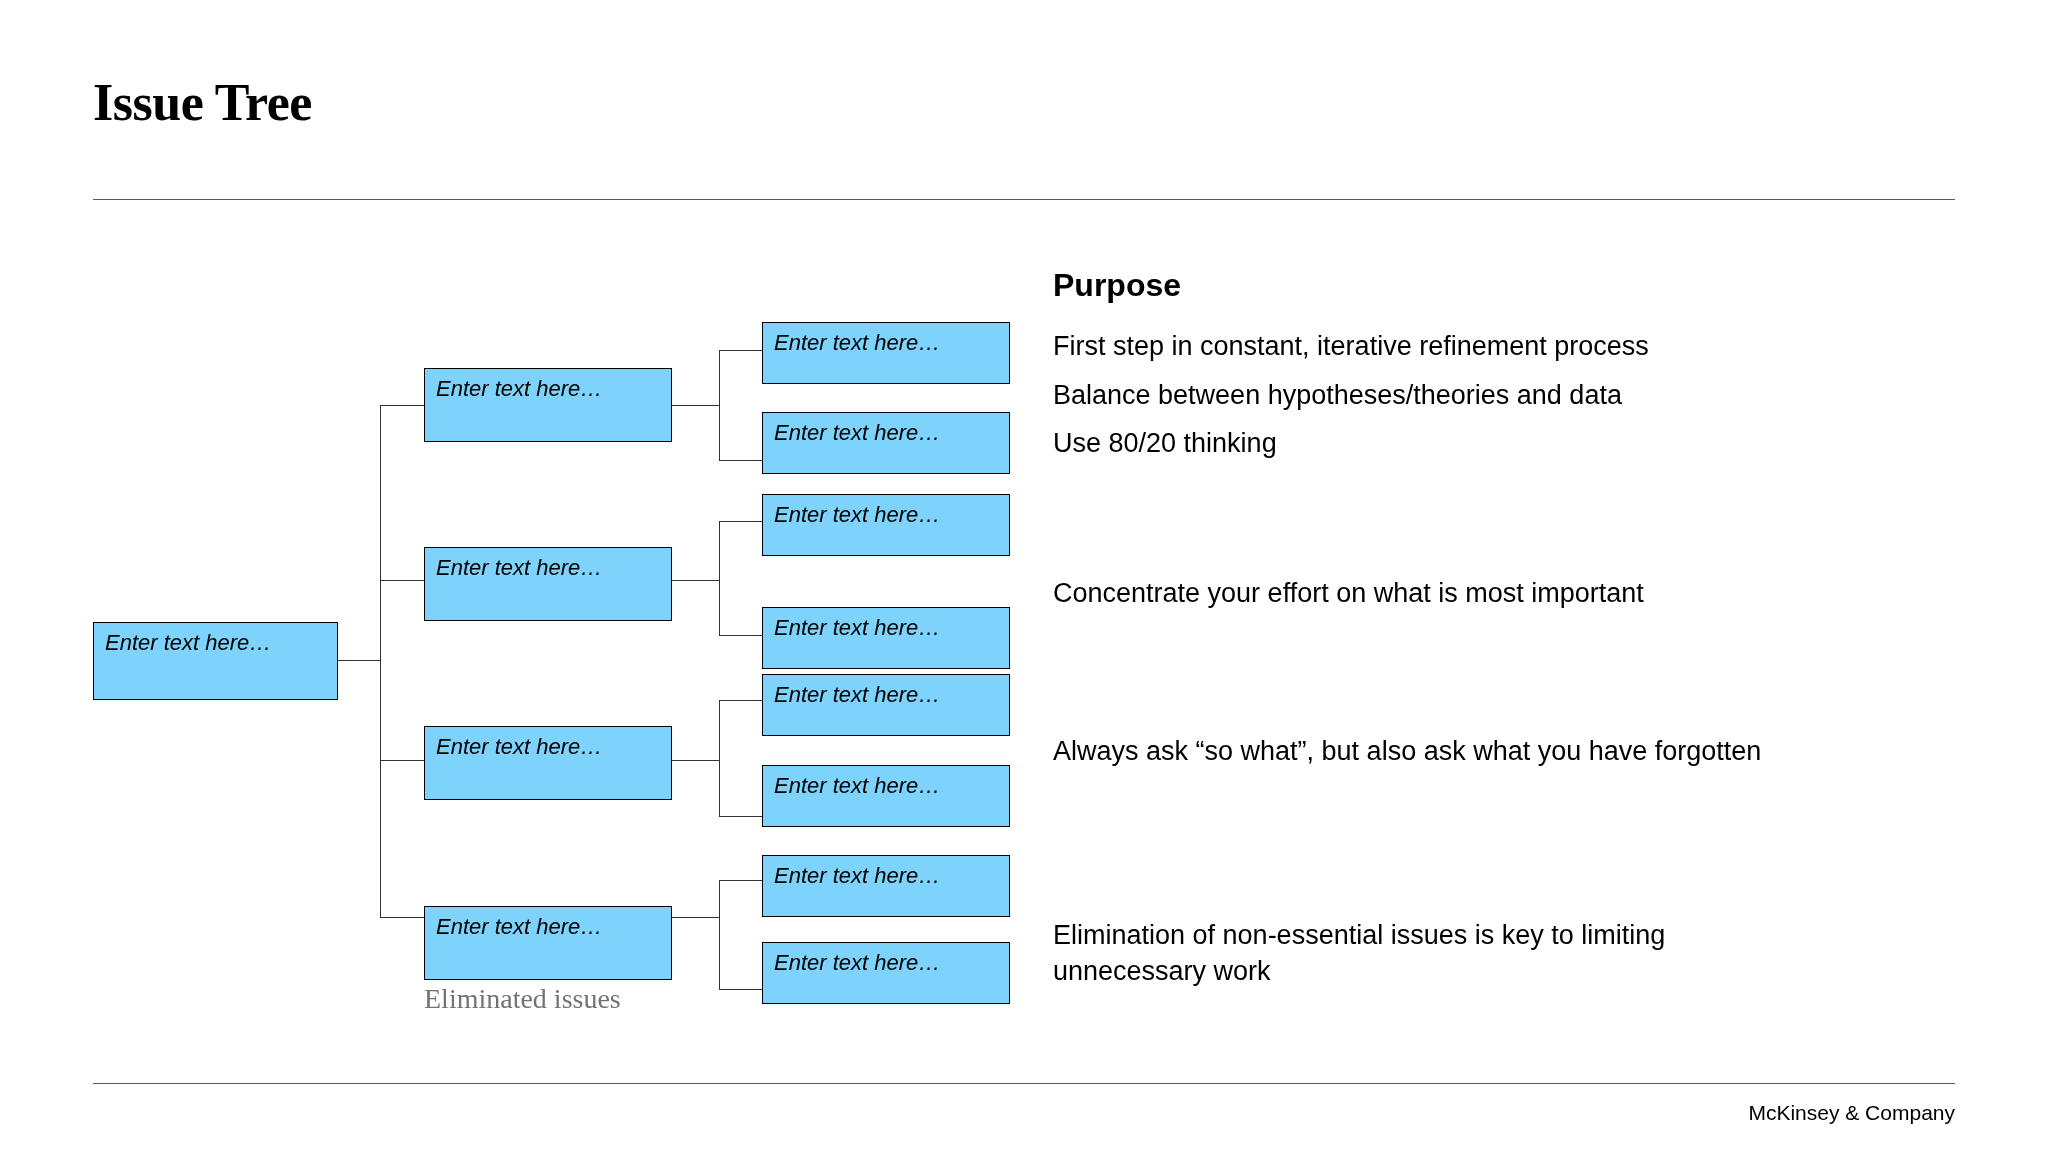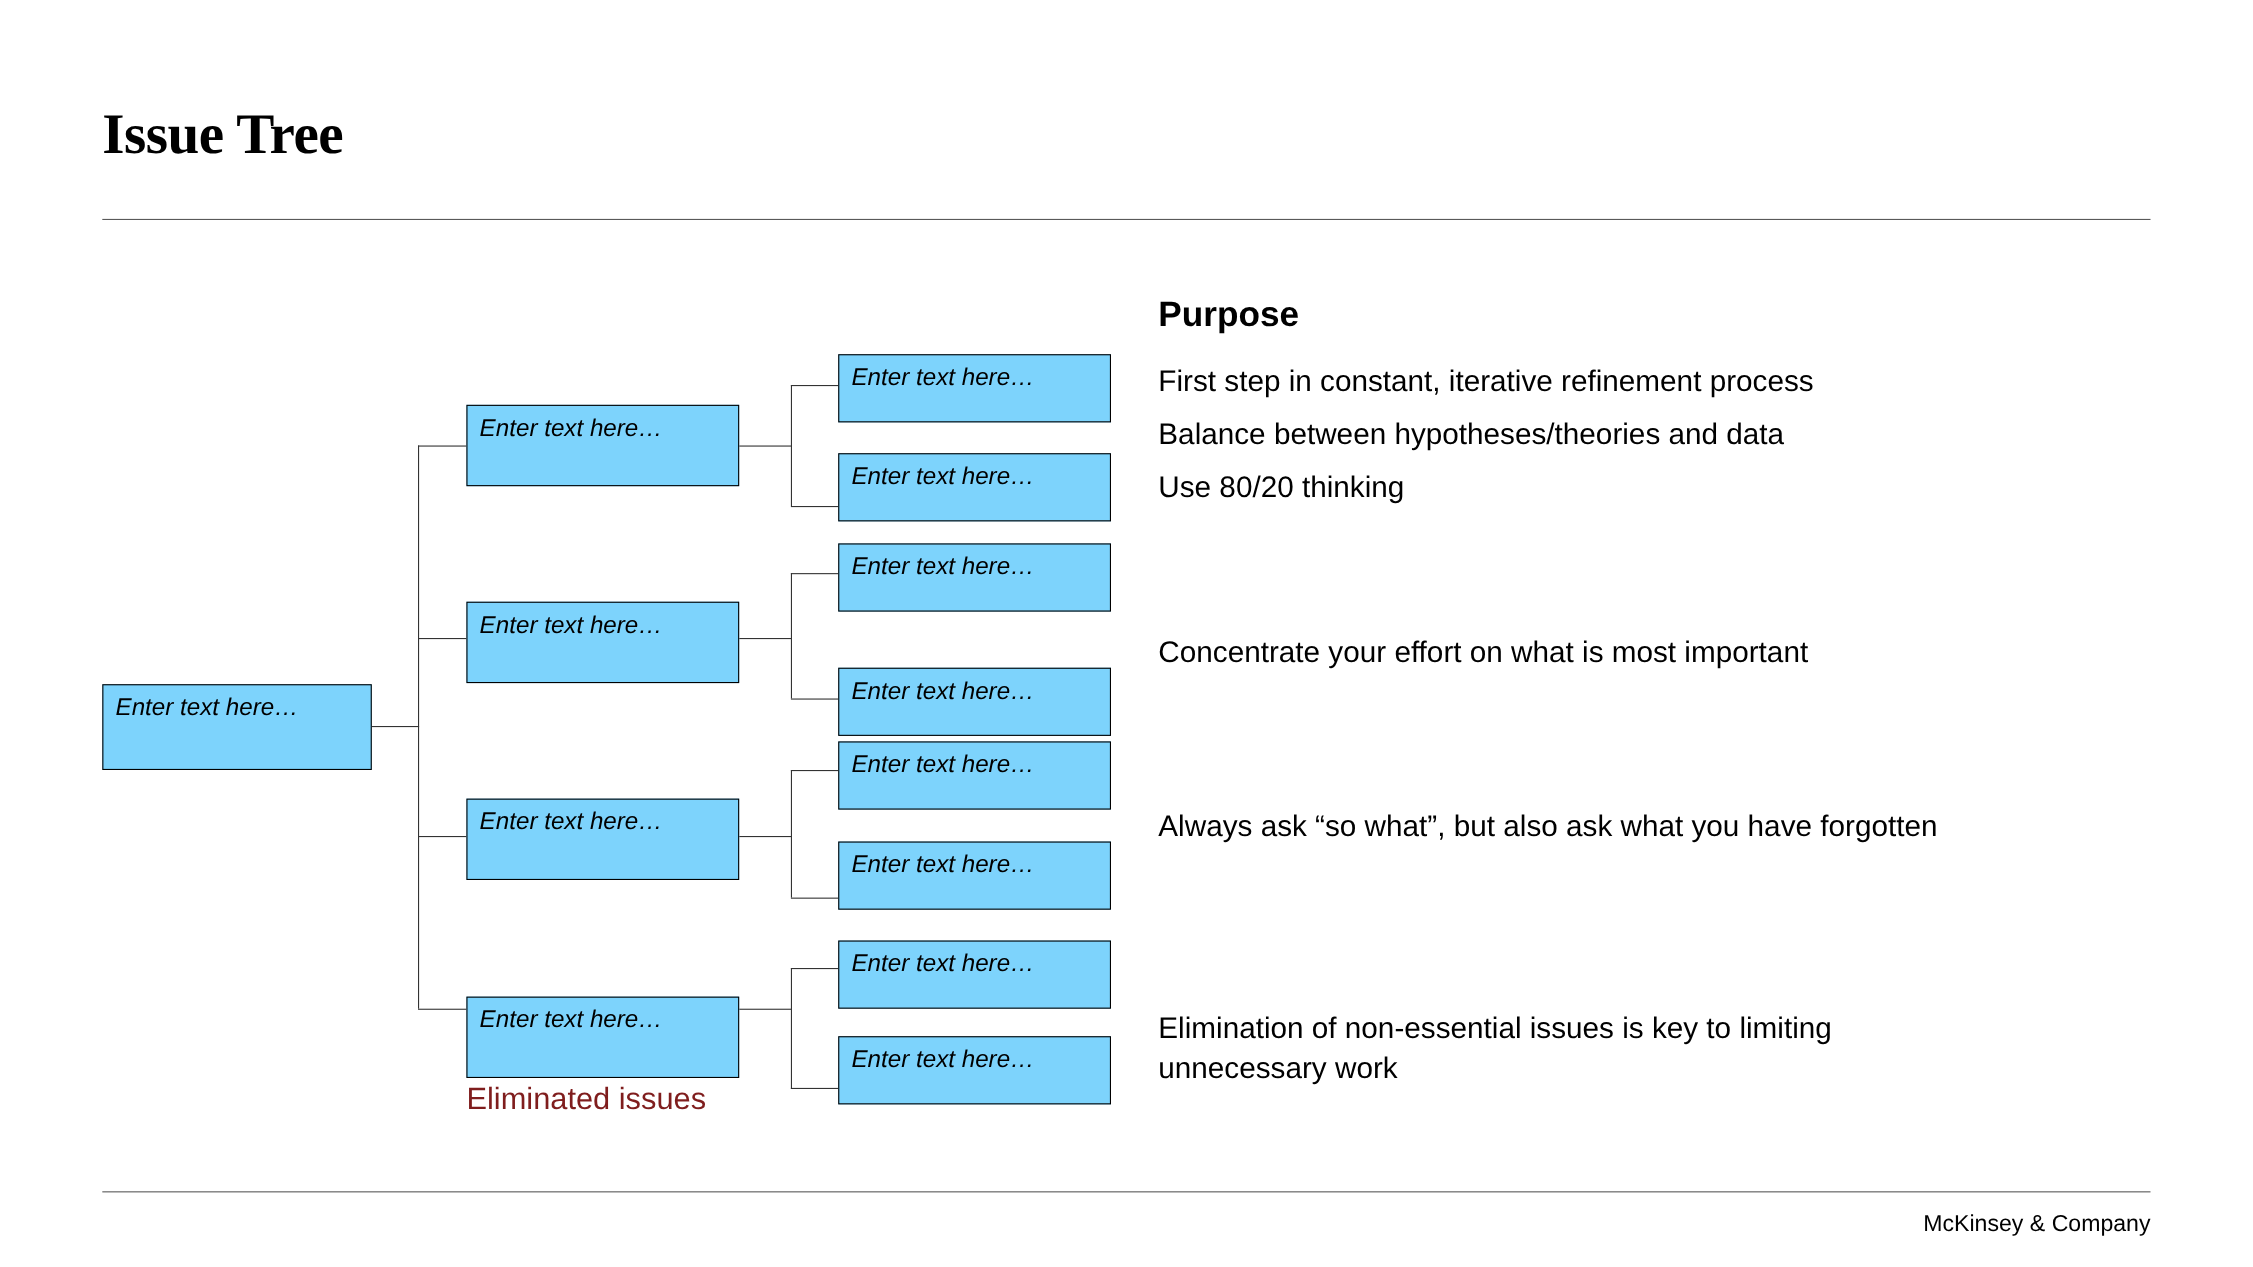--- a/index.html
+++ b/index.html
@@ -24,21 +24,20 @@
     width: 1860px;
   }
   #slide-title {
     font-family: "Liberation Serif", serif;
     font-weight: bold;
     font-size: 52px;
     line-height: 58px;
     letter-spacing: -0.5px;
     color: #000000;
     white-space: nowrap;
-    margin-top: 20px;
   }
   #slide-subtitle {
     font-family: "Liberation Sans", sans-serif;
     font-weight: normal;
     font-size: 36px;
     line-height: 42px;
     color: #1a1a1a;
     margin-top: 2px;
     white-space: nowrap;
   }
@@ -113,24 +112,24 @@
     z-index: 1;
   }
   .conn-h { height: 1.4px; }
   .conn-v { width: 1.4px; }
 
   
   #eliminated-label {
     position: absolute;
     left: 424px;
     top: 982px;
-    font-family: Liberation Sans, sans-serif;
+    font-family: Liberation Serif, serif;
     font-size: 28px;
     line-height: 34px;
-    color: #7f1d1d;
+    color: #737373;
     white-space: nowrap;
   }
   #purpose-heading {
     position: absolute;
     left: 1053px;
     top: 266px;
     font-family: "Liberation Sans", sans-serif;
     font-weight: bold;
     font-size: 32px;
     line-height: 38px;

